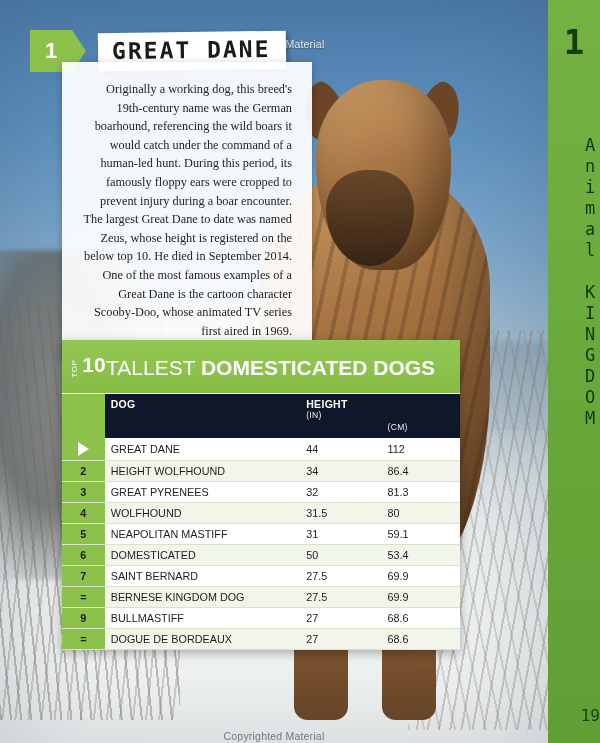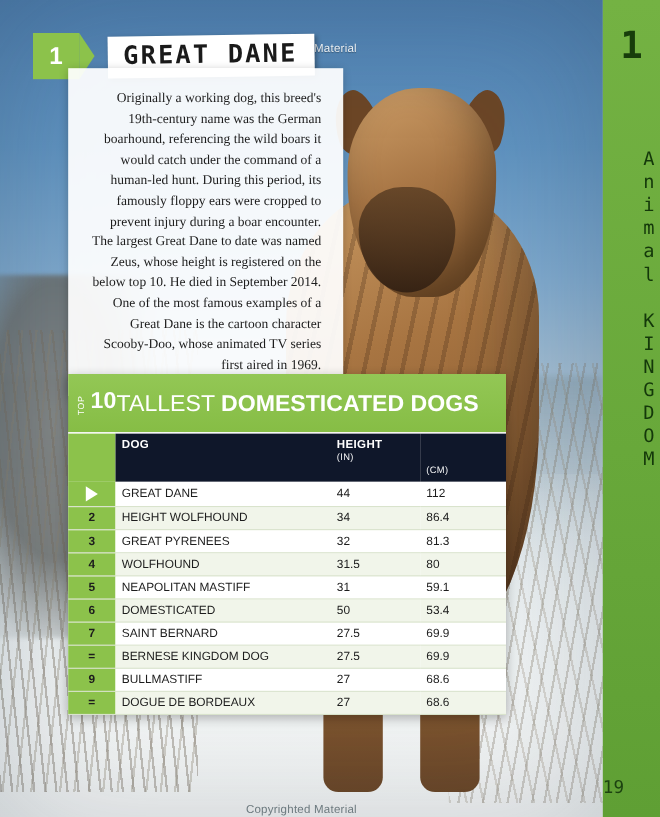--- a/index.html
+++ b/index.html
@@ -196,21 +196,21 @@
     line-height: 20px;
     writing-mode: vertical-rl;
     text-orientation: upright;
     white-space: nowrap;
     height: 420px;
   }
   .sidebar-page {
     position: absolute;
     bottom: 18px; left: 0;
     width: 52px;
-    text-align: left;
+    text-align: right;
     font-size: 16px;
     color: #1c4210;
     font-family: "DejaVu Sans Mono", monospace;
   }
 
   
   .title-row {
     position: absolute;
     left: 30px; top: 30px;
     display: flex;

